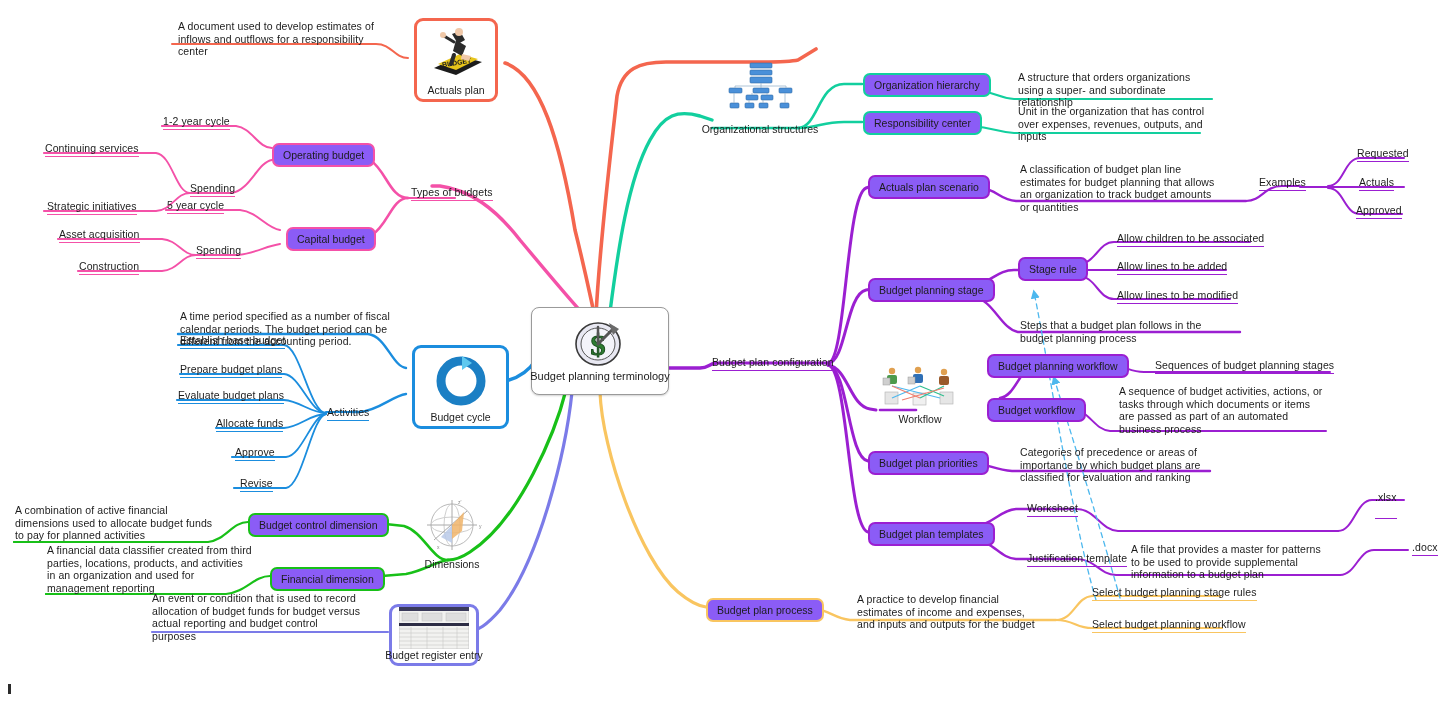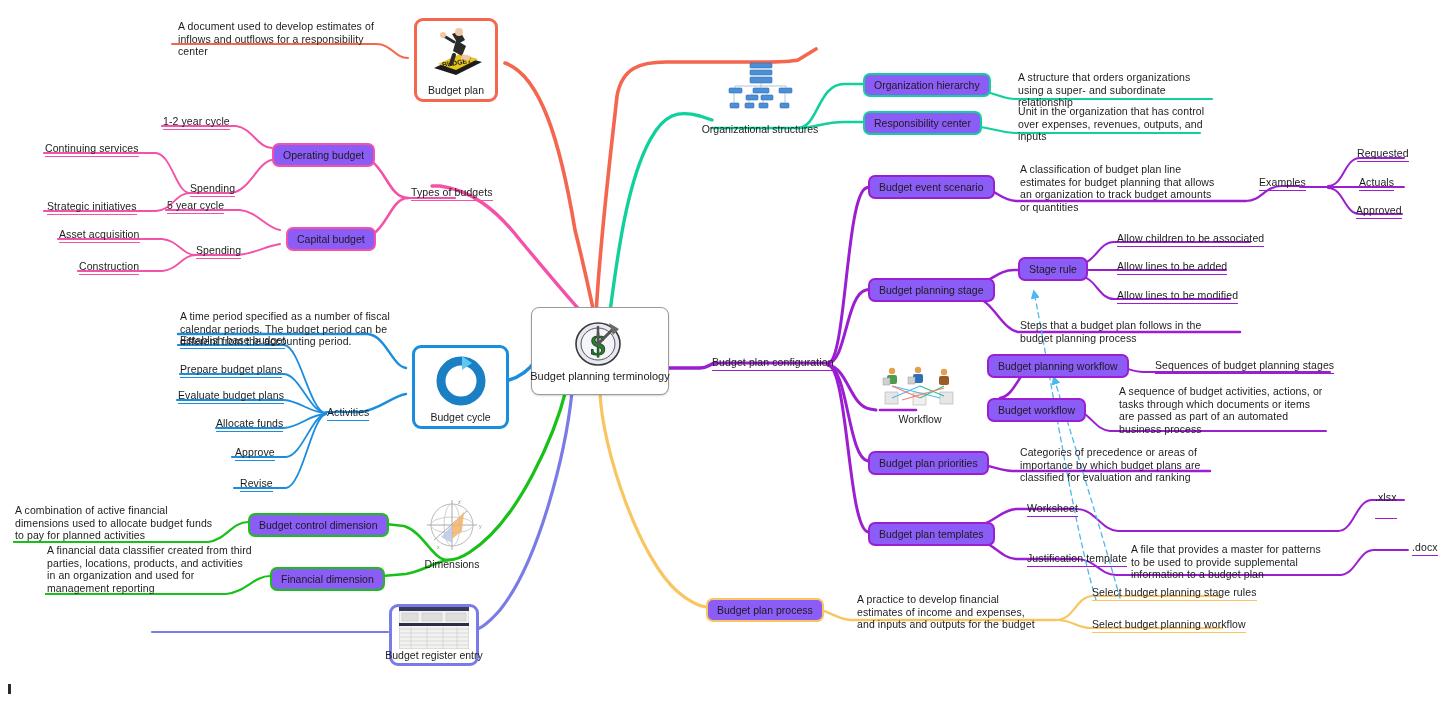--- a/index.html
+++ b/index.html
@@ -194,21 +194,21 @@
         <text x="31" y="39" font-size="7" font-weight="bold" fill="#1c1c1c" text-anchor="middle" transform="rotate(-9 31 39)" font-family="'Liberation Sans',sans-serif">BUDGET</text>
         <path d="M26,8 l8,-3 l5,9 l-7,4 z" fill="#2b2b2b"></path>
         <circle cx="33" cy="6" r="4" fill="#f0c8a8"></circle>
         <path d="M30,14 l10,6 l-4,10 l-9,-5 z" fill="#2b2b2b"></path>
         <path d="M36,28 l9,2 l-2,5 l-8,-2 z" fill="#f0c8a8"></path>
         <path d="M18,10 l10,6" stroke="#2b2b2b" stroke-width="3" stroke-linecap="round"></path>
         <circle cx="17" cy="9" r="3" fill="#f0c8a8"></circle>
         <path d="M28,29 l-3,9" stroke="#2b2b2b" stroke-width="4" stroke-linecap="round"></path>
       </svg>
     </div>
-    <div class="cap">Budget plan</div>
+    <div class="cap">Actuals plan</div>
   </div>
   <div class="node leaf wrap" style="left:178px;top:20px;width:218px;">A document used to develop estimates of inflows and outflows for a responsibility center</div>
 
   <div class="node leaf" style="left: 411px; top: 186px; border-bottom: 1.6px solid rgb(244, 81, 168); padding-bottom: 1px;">Types of budgets</div>
 
   <div class="node boxed c-pink" style="left:272px;top:143px;">Operating budget</div>
   <div class="node leaf" style="left: 163px; top: 115px; border-bottom: 1.6px solid rgb(244, 81, 168); padding-bottom: 1px;">1-2 year cycle</div>
   <div class="node leaf" style="left: 190px; top: 182px; border-bottom: 1.6px solid rgb(244, 81, 168); padding-bottom: 1px;">Spending</div>
   <div class="node leaf" style="left: 45px; top: 142px; border-bottom: 1.6px solid rgb(244, 81, 168); padding-bottom: 1px;">Continuing services</div>
   <div class="node leaf" style="left: 47px; top: 200px; border-bottom: 1.6px solid rgb(244, 81, 168); padding-bottom: 1px;">Strategic initiatives</div>
@@ -271,20 +271,21 @@
         <rect x="47" y="6" width="20" height="8" fill="#dedede" stroke="#c0c0c0" stroke-width=".5"></rect>
         <rect x="0" y="16" width="70" height="3" fill="#2c2c44"></rect>
         <g stroke="#c8c8c8" stroke-width=".6">
           <path d="M0,22 H70 M0,26 H70 M0,30 H70 M0,34 H70 M0,38 H70"></path>
           <path d="M12,20 V42 M28,20 V42 M44,20 V42 M58,20 V42"></path>
         </g>
       </svg>
     </div>
     <div class="cap">Budget register entry</div>
   </div>
+  <div class="node leaf wrap" style="left:152px;top:592px;width:210px;">An event or condition that is used to record allocation of budget funds for budget versus actual reporting and budget control purposes</div>
 
   <div class="node picnode" style="left:700px;top:62px;width:120px;">
     <div>
       <svg width="70" height="56" viewBox="0 0 70 56">
         <g fill="#4a90d9" stroke="#2f6ca8" stroke-width=".6">
           <rect x="25" y="1" width="22" height="5" rx="1"></rect>
           <rect x="25" y="8" width="22" height="5" rx="1"></rect>
           <rect x="25" y="15" width="22" height="6" rx="1"></rect>
           <rect x="4" y="26" width="13" height="5" rx="1"></rect>
           <rect x="28" y="26" width="16" height="5" rx="1"></rect>
@@ -305,21 +306,21 @@
     </div>
     <div class="cap">Organizational structures</div>
   </div>
   <div class="node boxed c-teal" style="left:863px;top:73px;">Organization hierarchy</div>
   <div class="node leaf wrap" style="left:1018px;top:71px;width:196px;">A structure that orders organizations using a super- and subordinate relationship</div>
   <div class="node boxed c-teal" style="left:863px;top:111px;">Responsibility center</div>
   <div class="node leaf wrap" style="left:1018px;top:105px;width:190px;">Unit in the organization that has control over expenses, revenues, outputs, and inputs</div>
 
   <div class="node leaf" style="left: 712px; top: 356px; border-bottom: 1.6px solid rgb(155, 31, 209); padding-bottom: 1px;">Budget plan configuration</div>
 
-  <div class="node boxed c-purple" style="left:868px;top:175px;">Budget event scenario</div>
+  <div class="node boxed c-purple" style="left:868px;top:175px;">Actuals plan scenario</div>
   <div class="node leaf wrap" style="left:1020px;top:163px;width:202px;">A classification of budget plan line estimates for budget planning that allows an organization to track budget amounts or quantities</div>
   <div class="node leaf" style="left: 1259px; top: 176px; border-bottom: 1.6px solid rgb(155, 31, 209); padding-bottom: 1px;">Examples</div>
   <div class="node leaf" style="left: 1357px; top: 147px; border-bottom: 1.6px solid rgb(155, 31, 209); padding-bottom: 1px;">Requested</div>
   <div class="node leaf" style="left: 1359px; top: 176px; border-bottom: 1.6px solid rgb(155, 31, 209); padding-bottom: 1px;">Actuals</div>
   <div class="node leaf" style="left: 1356px; top: 204px; border-bottom: 1.6px solid rgb(155, 31, 209); padding-bottom: 1px;">Approved</div>
 
   <div class="node boxed c-purple" style="left:868px;top:278px;">Budget planning stage</div>
   <div class="node boxed c-purple" style="left:1018px;top:257px;">Stage rule</div>
   <div class="node leaf" style="left: 1117px; top: 232px; border-bottom: 1.6px solid rgb(155, 31, 209); padding-bottom: 1px;">Allow children to be associated</div>
   <div class="node leaf" style="left: 1117px; top: 260px; border-bottom: 1.6px solid rgb(155, 31, 209); padding-bottom: 1px;">Allow lines to be added</div>

